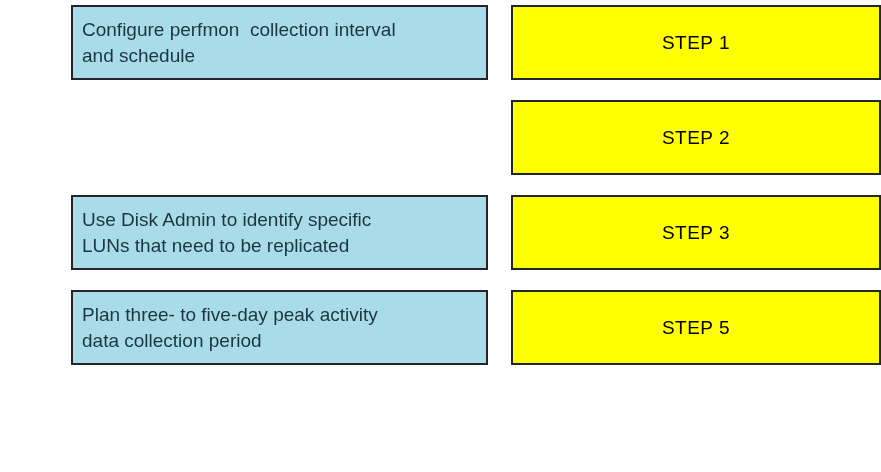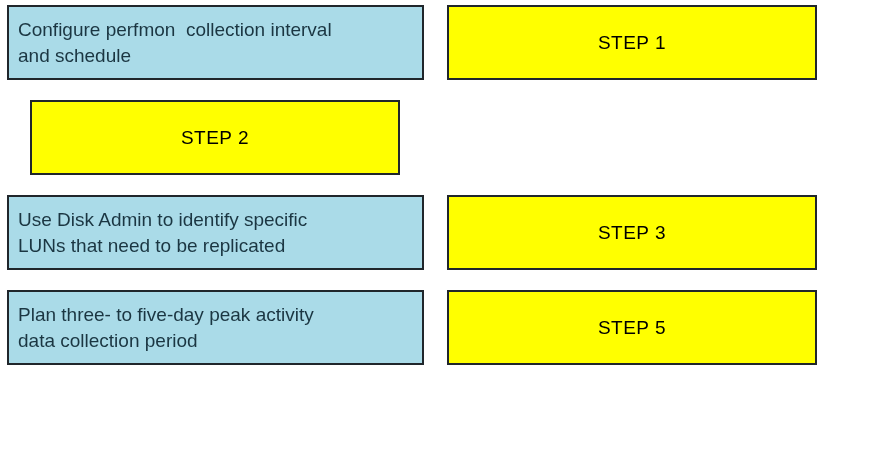--- a/index.html
+++ b/index.html
@@ -15,20 +15,21 @@
     background: #ffffff;
     box-sizing: border-box;
     padding: 5px 0 0 7px;
     overflow: hidden;
   }
   .row {
     display: flex;
     align-items: stretch;
     height: 75px;
     margin-bottom: 20px;
+    justify-content: flex-end;
   }
   .task-box {
     width: 417px;
     box-sizing: border-box;
     border: 2px solid var(--box-border, #20262b);
     background: var(--task-fill, #aadbe8);
     display: flex;
     align-items: center;
     padding: 4px 10px 4px 9px;
     font-size: 19px;

